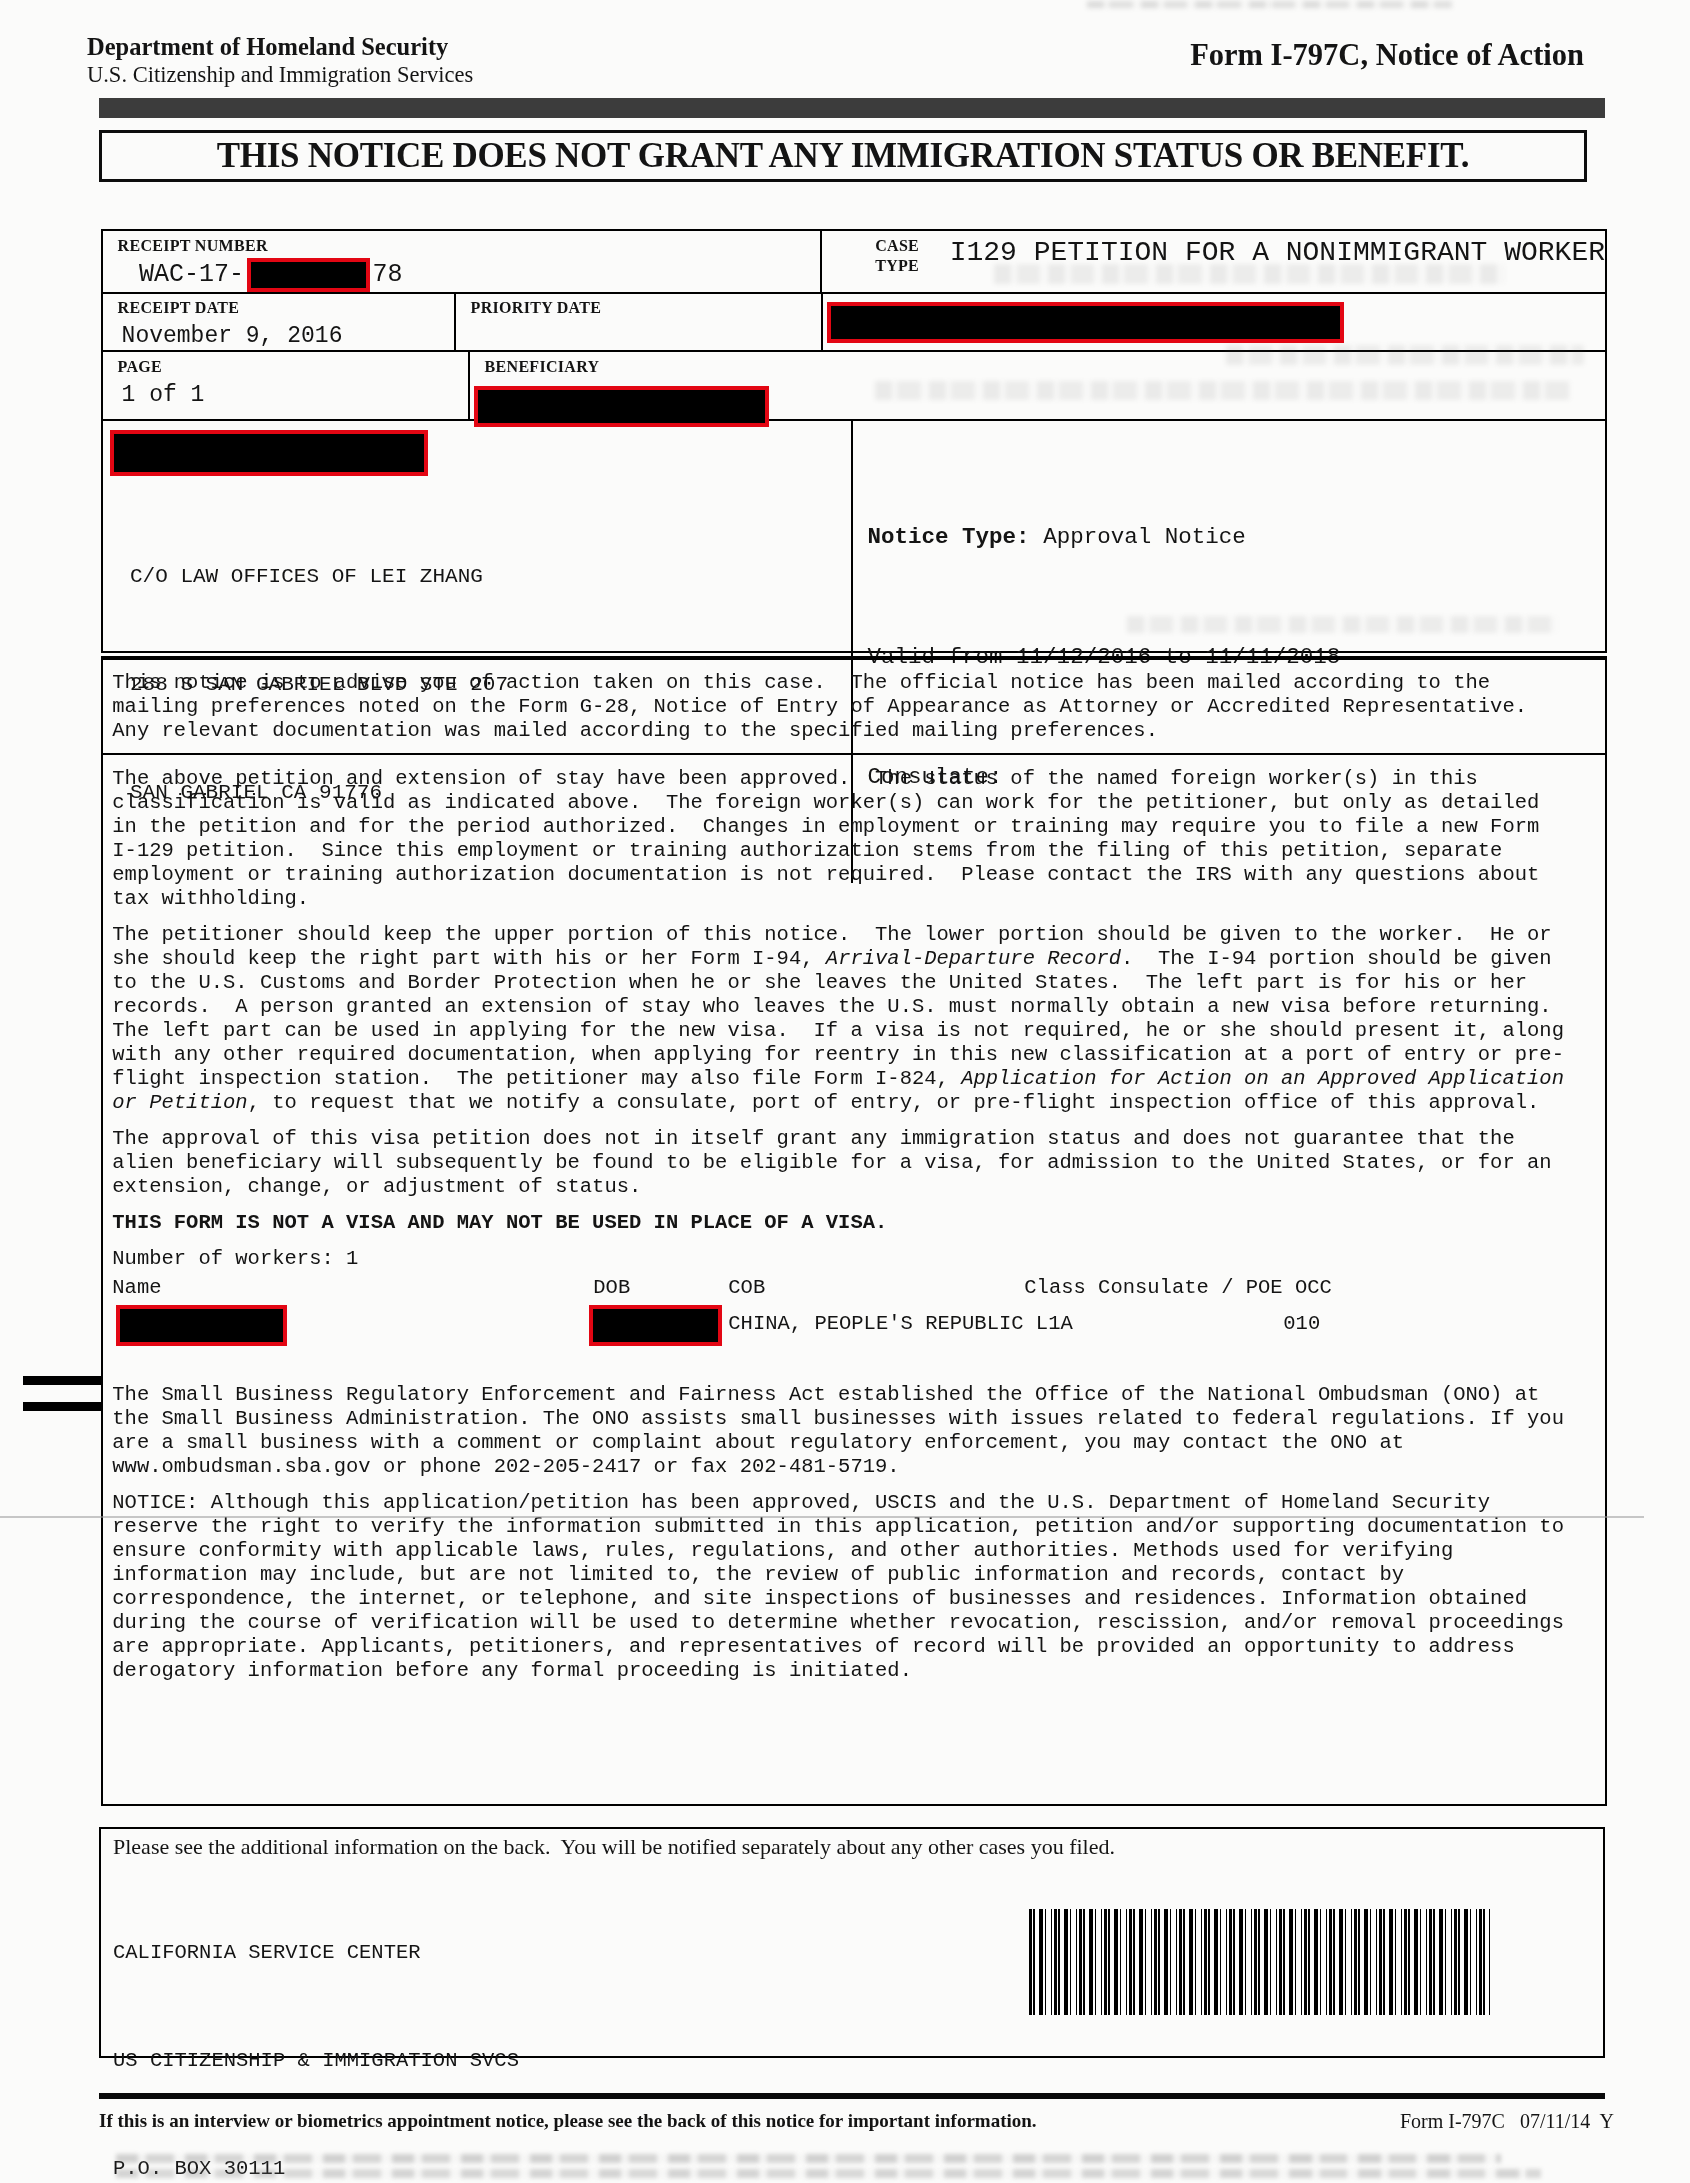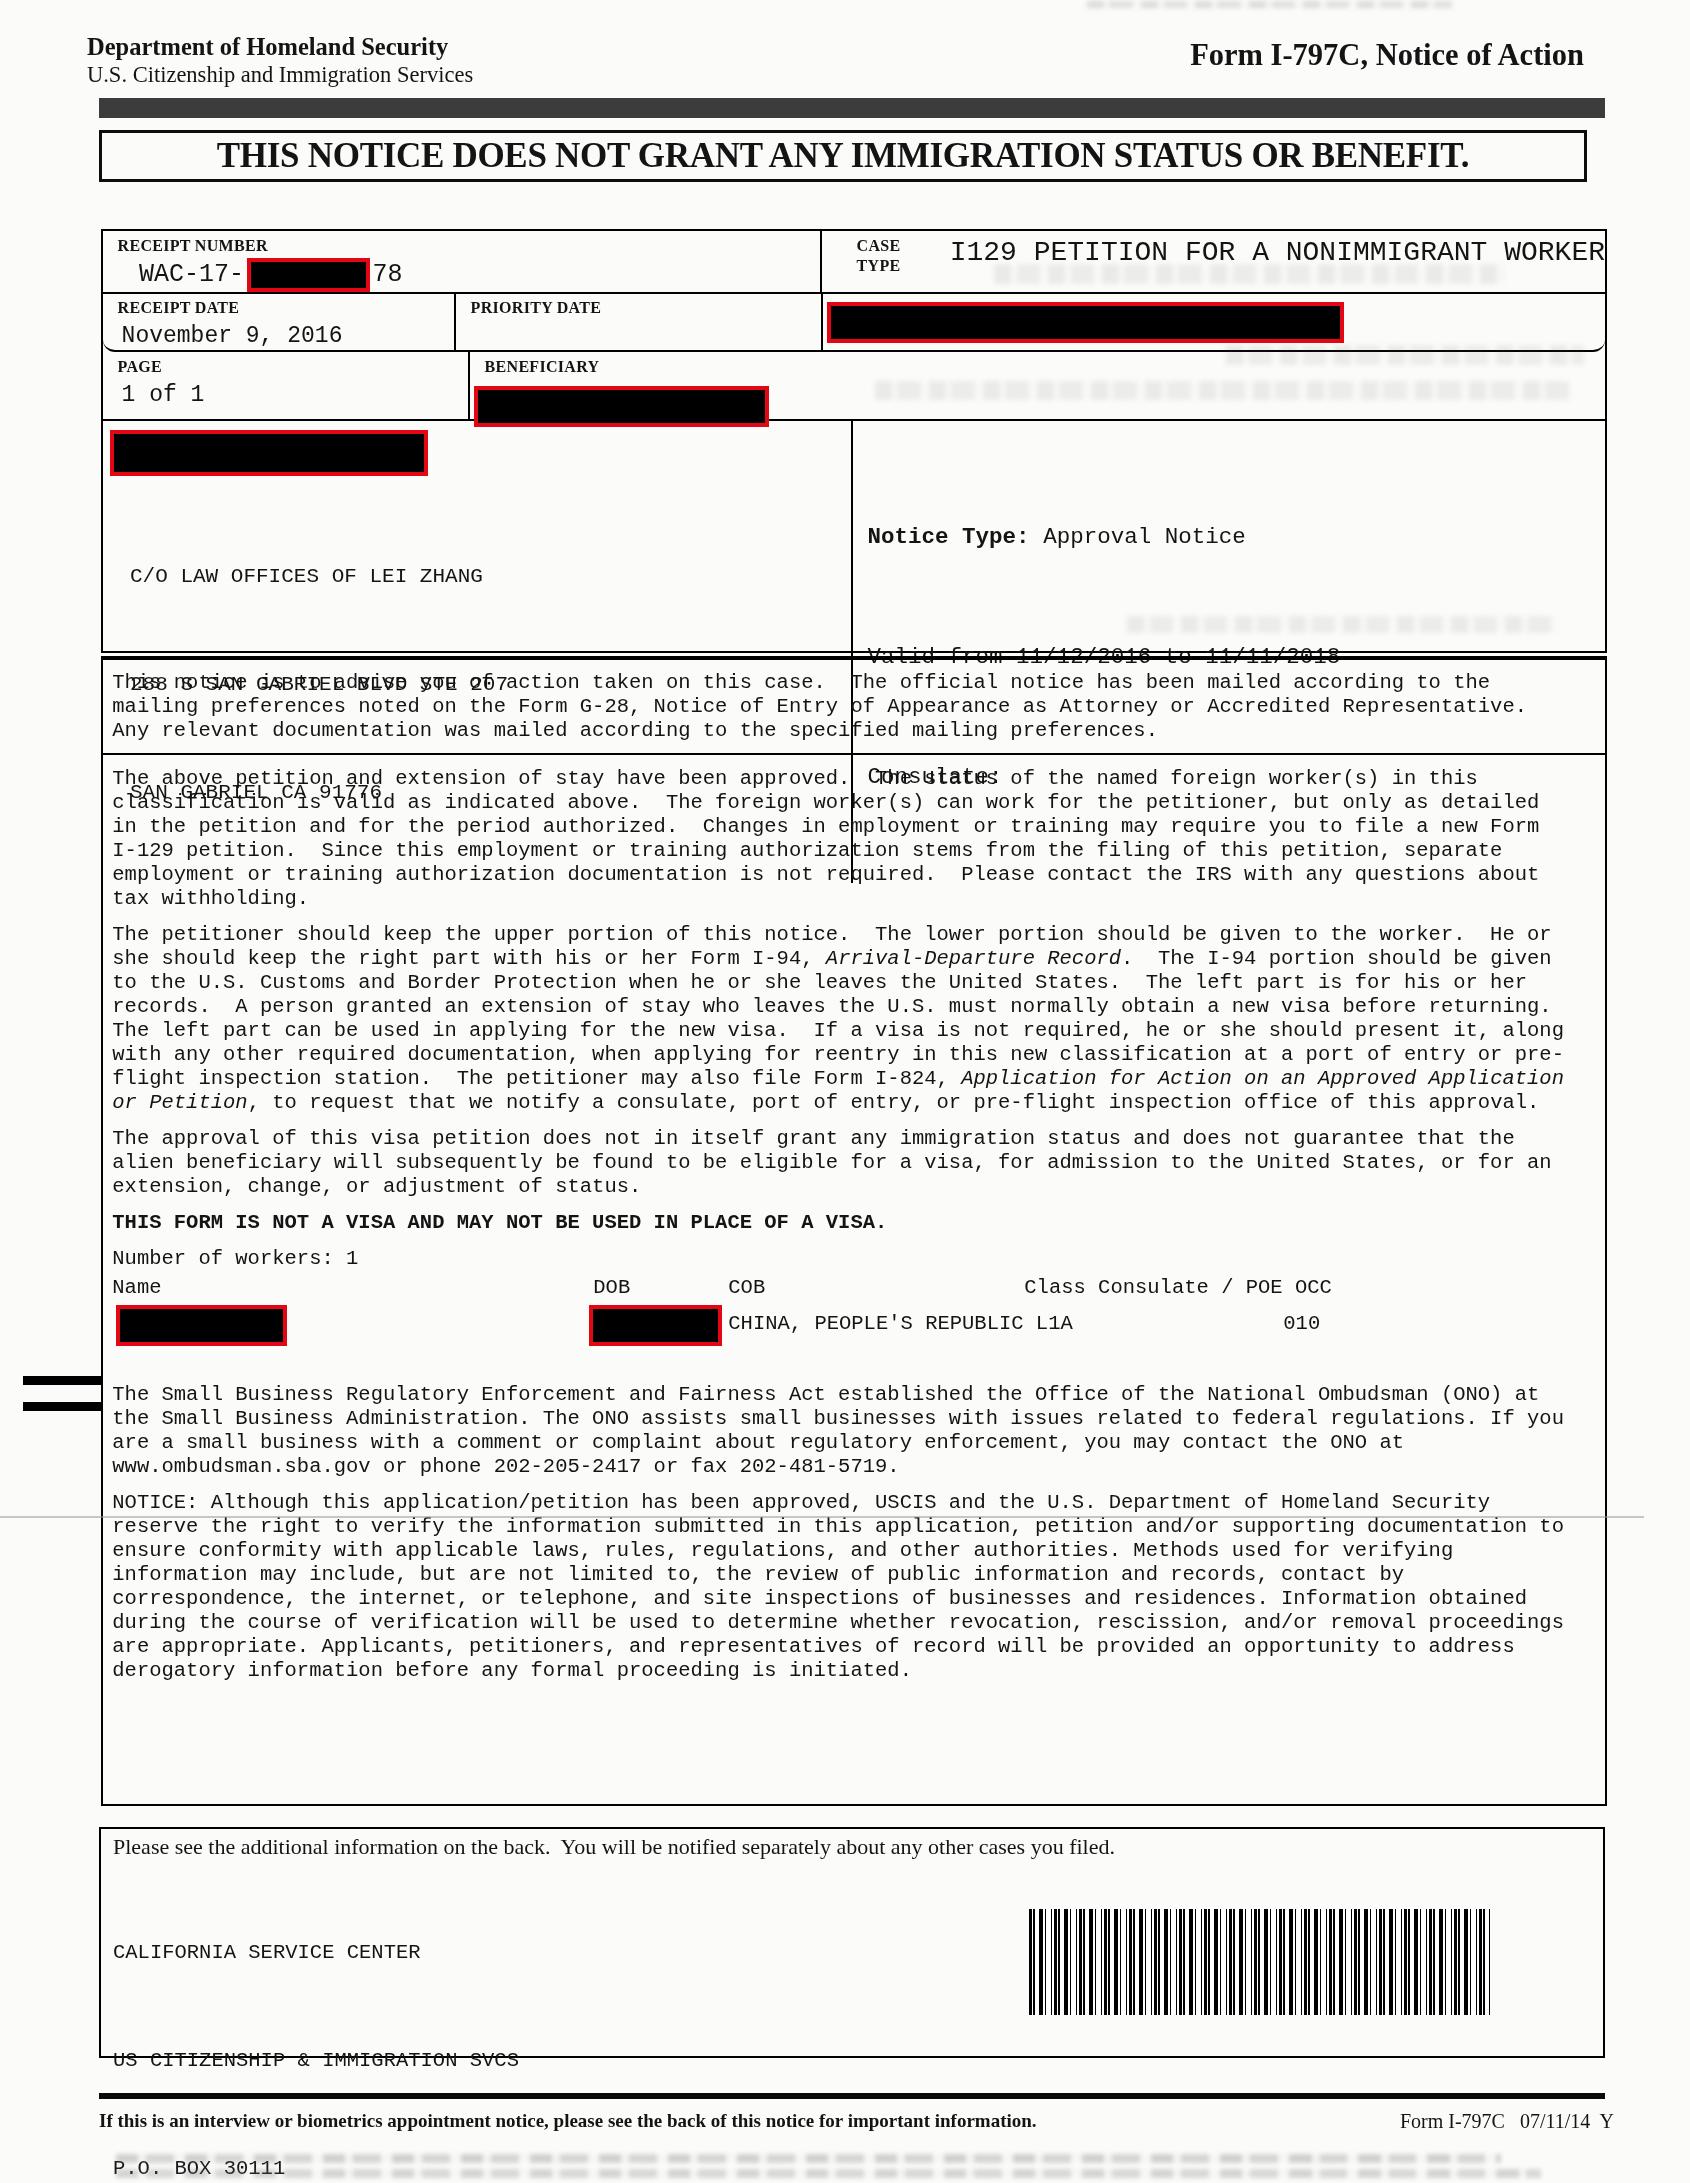--- a/index.html
+++ b/index.html
@@ -23,21 +23,21 @@
               border:2.7px solid #000;box-sizing:border-box;display:flex;flex-direction:column;}
   .ct-row{display:flex;border-bottom:2px solid #000;box-sizing:border-box;}
   .ct-row:last-child{border-bottom:none;flex:1;}
   .ct-cell{box-sizing:border-box;border-right:2px solid #000;position:relative;overflow:visible;}
   .ct-cell.last{border-right:none;flex:1;}
   .ct-label{font:bold 16px/20px "Liberation Serif",serif;letter-spacing:0.3px;padding:4.6px 0 0 14.6px;}
   .receipt-line{display:flex;align-items:center;padding-left:36px;margin-top:2px;
                 font-size:25px;line-height:29px;}
   .redaction{background:#000;border:4px solid #e30613;box-sizing:border-box;}
   .rx-receipt{width:123px;height:34px;margin:0 2.7px;}
-  .casetype-wrap{display:flex;align-items:flex-start;padding-left:24px;}
+  .casetype-wrap{display:flex;align-items:flex-start;padding-left:24px;text-align:center;}
   .casetype-value{font-size:28px;line-height:30.5px;margin:6.6px 0 0 12px;white-space:nowrap;}
   .cell-value{font-size:23px;line-height:26.5px;padding-left:18.6px;margin-top:5.3px;white-space:pre;}
   .rx-petitioner{width:517px;height:41px;margin:8px 0 0 4px;}
   .rx-beneficiary{width:295px;height:41px;margin:9.3px 0 0 4px;position:relative;z-index:3;}
   .addr-cell{padding-top:9.3px;}
   .rx-addressee{width:318px;height:46px;margin-left:6.6px;}
   .addr-lines{margin-top:10.6px;padding-left:27px;font-size:21px;line-height:36px;white-space:pre;}
   .notice-details{padding:16px 0 0 14.6px;font-size:22.5px;line-height:40px;white-space:pre;}
   .nd-bold{font-weight:bold;}
 
@@ -124,21 +124,21 @@
           <span>78</span>
         </div>
       </div>
       <div class="ct-cell last">
         <div class="casetype-wrap">
           <div class="ct-label" style="padding-left:10.6px;">CASE TYPE</div>
           <div class="casetype-value">I129 PETITION FOR A NONIMMIGRANT WORKER</div>
         </div>
       </div>
     </div>
-    <div class="ct-row" style="height:68px;border-radius:12px;">
+    <div class="ct-row" style="height:68px;">
       <div class="ct-cell" style="width:353px;">
         <div class="ct-label">RECEIPT DATE</div>
         <div class="cell-value">November 9, 2016</div>
       </div>
       <div class="ct-cell" style="width:367px;">
         <div class="ct-label">PRIORITY DATE</div>
         <div class="cell-value"></div>
       </div>
       <div class="ct-cell last">
         <div class="redaction rx-petitioner"></div>

